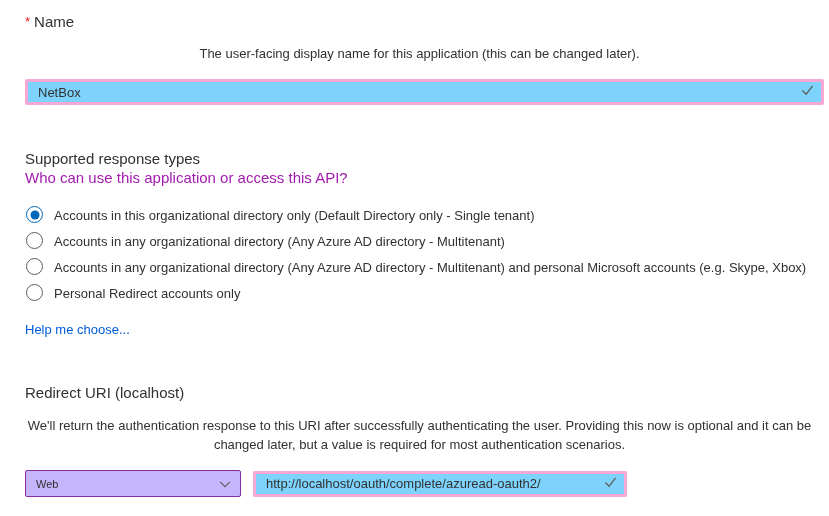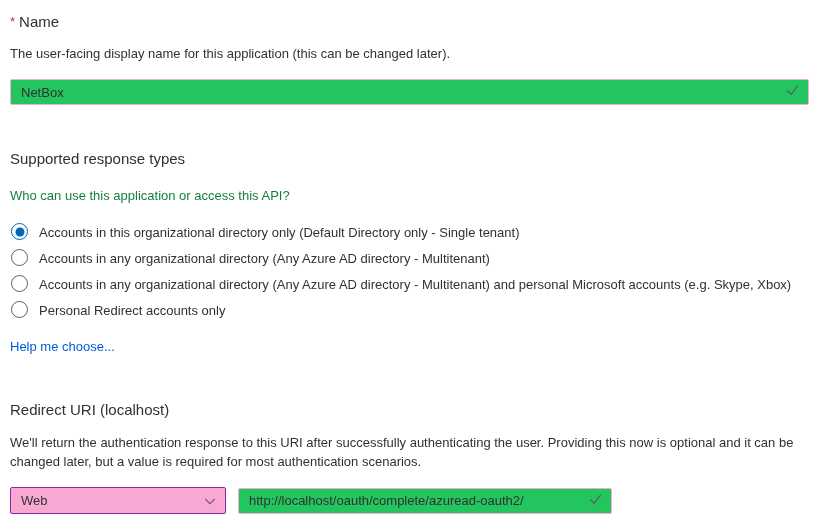--- a/index.html
+++ b/index.html
@@ -4,68 +4,69 @@
 <style>
   * { box-sizing: border-box; margin: 0; padding: 0; }
   html, body { background: #ffffff; }
   body {
     width: 829px;
     height: 516px;
     font-family: "Liberation Sans", "DejaVu Sans", sans-serif;
     color: #323130;
     overflow: hidden;
   }
-  .page { padding: 12px 15px 0 10px; }
+  .page { padding: 12px 15px 0 25px; }
 
   .section-title {
     font-size: 15px;
     font-weight: 400;
     color: #323130;
     line-height: 20px;
   }
   .required {
     color: #e02020;
     margin-right: 4px;
     font-size: 13px;
     vertical-align: 1px;
   }
   .desc {
     font-size: 13px;
     color: #323130;
     line-height: 19px;
     margin-top: 12px;
     max-width: 800px;
+    text-align: center;
   }
 
   
   .input-wrap { position: relative; margin-top: 16px; }
   .input-wrap.full { width: 799px; }
   .text-input {
     width: 100%;
     height: 26px;
-    border: 1px solid #f9a8d4;
+    border: 3px solid #f9a8d4;
     border-radius: 2px;
     padding: 0 28px 0 10px;
     font-family: "Liberation Sans", "DejaVu Sans", sans-serif;
     font-size: 13px;
     color: #323130;
     outline: none;
-    background: #22c55e;
+    background: #7dd3fc;
   }
   .check-icon {
     position: absolute;
     right: 9px;
     top: 50%;
     transform: translateY(-50%);
     pointer-events: none;
   }
 
   
   .section-accounts { margin-top: 44px; }
-  .question { font-size: 13px; color: #15803d; margin-top: 19px; }
+  .question { font-size: 15px; color: #a21caf; }
 
   
   .radio-list { margin-top: 11px; }
   .radio-row {
     display: flex;
     align-items: flex-end;
     height: 26px;
     cursor: pointer;
   }
   .radio-circle {
@@ -107,25 +108,25 @@
     display: flex;
     align-items: center;
     margin-top: 16px;
   }
   .select-box {
     position: relative;
     width: 216px;
     height: 27px;
     border: 1px solid #8a2da5;
     border-radius: 2px;
-    background: #f9a8d4;
+    background: #c4b5fd;
     display: flex;
     align-items: center;
     padding: 0 28px 0 10px;
-    font-size: 13px;
+    font-size: 11px;
     color: #323130;
     cursor: pointer;
     margin-right: 12px;
   }
   .chevron-wrap {
     position: absolute;
     right: 8px;
     top: 50%;
     transform: translateY(-50%);
     pointer-events: none;

